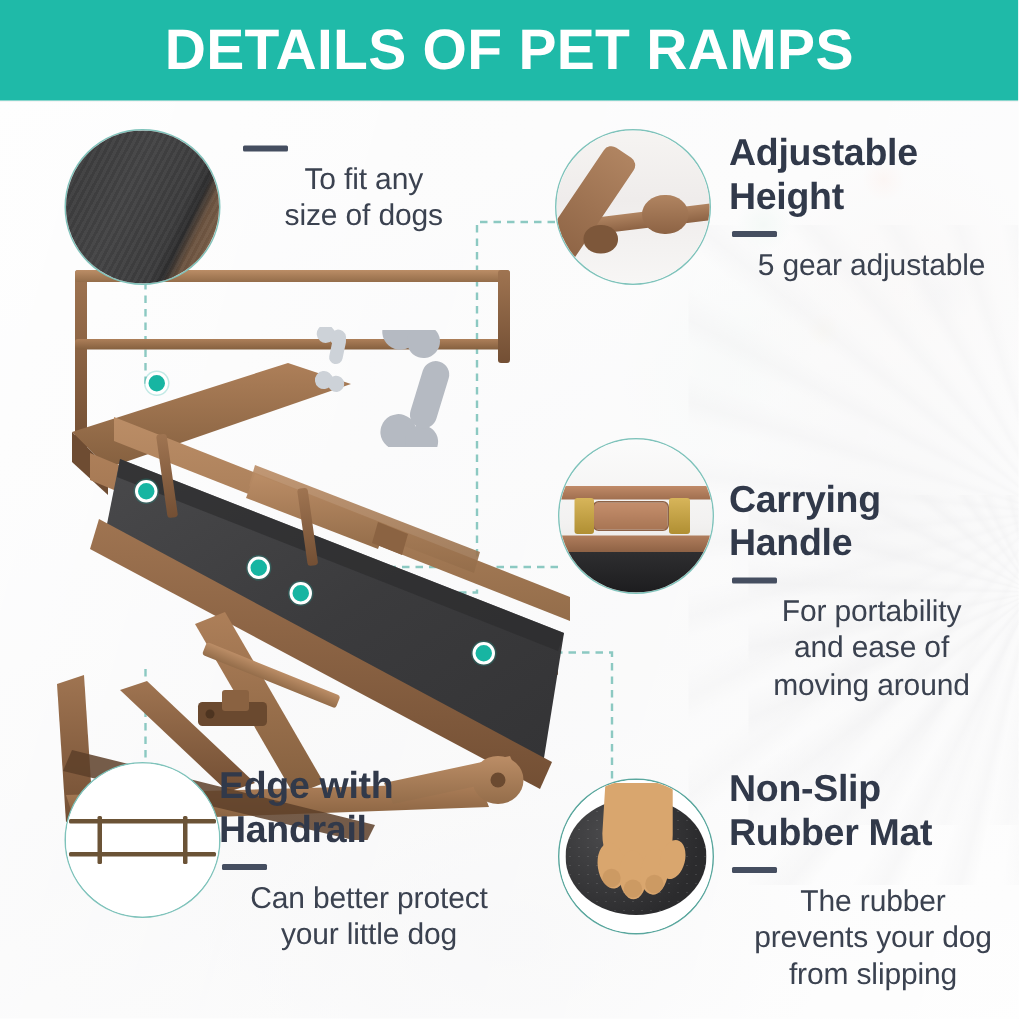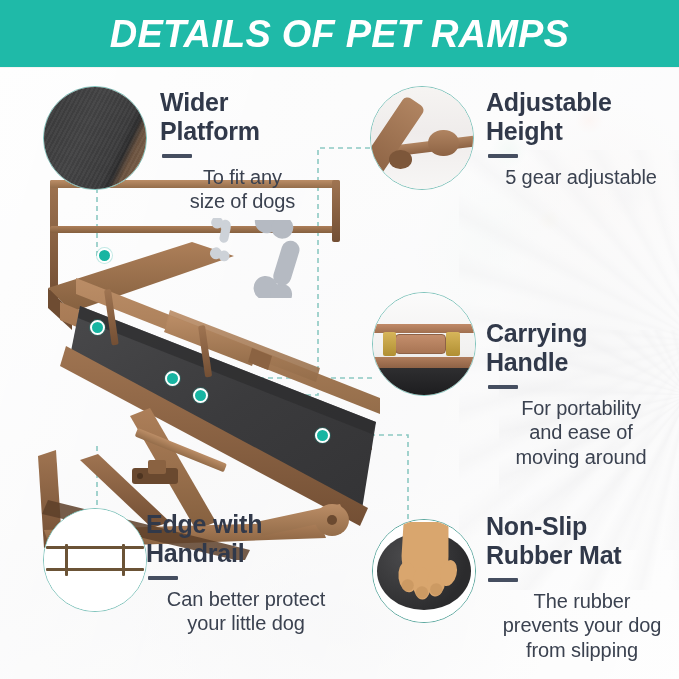--- a/index.html
+++ b/index.html
@@ -55,21 +55,20 @@
     position:absolute; left:0; top:67px; width:679px; height:612px;
     background:linear-gradient(105deg, rgba(255,255,255,0.80) 0%, rgba(255,255,255,0.55) 35%, rgba(255,255,255,0.62) 62%, rgba(255,255,255,0.72) 100%);
   }
 
   
   .header {
     position:absolute; left:0; top:0; width:679px; height:67px;
     background:#1fbaa8;
     display:flex; align-items:center; justify-content:center;
     box-shadow:0 1px 0 rgba(0,0,0,0.04);
-    font-style:italic;
   }
   .header-title {
     color:#ffffff;
     font-size:38px;
     font-weight:bold;
     letter-spacing:.2px;
     line-height:1;
     white-space:nowrap;
   }
 
@@ -289,24 +288,20 @@
   <div class="dot" style="left:193px; top:388px;"></div>
   <div class="dot" style="left:165px; top:371px;"></div>
   <div class="dot" style="left:315px; top:428px;"></div>
   <div class="dot" style="left:90px;  top:320px;"></div>
 
   <div class="feature">
     <div class="circle" style="left:43px;top:86px;width:104px;height:104px;">
       <div class="fill art-platform"></div>
     </div>
     <div class="ftext" style="left:160px;top:88px;width:165px;">
-      <div class="ftitle">
-        <div>Wider</div>
-        <div>Platform</div>
-      </div>
       <div class="fdash"></div>
       <div class="fdesc">
         <div>To fit any</div>
         <div>size of dogs</div>
       </div>
     </div>
   </div>
 
   <div class="feature">
     <div class="circle" style="left:370px;top:86px;width:104px;height:104px;">

